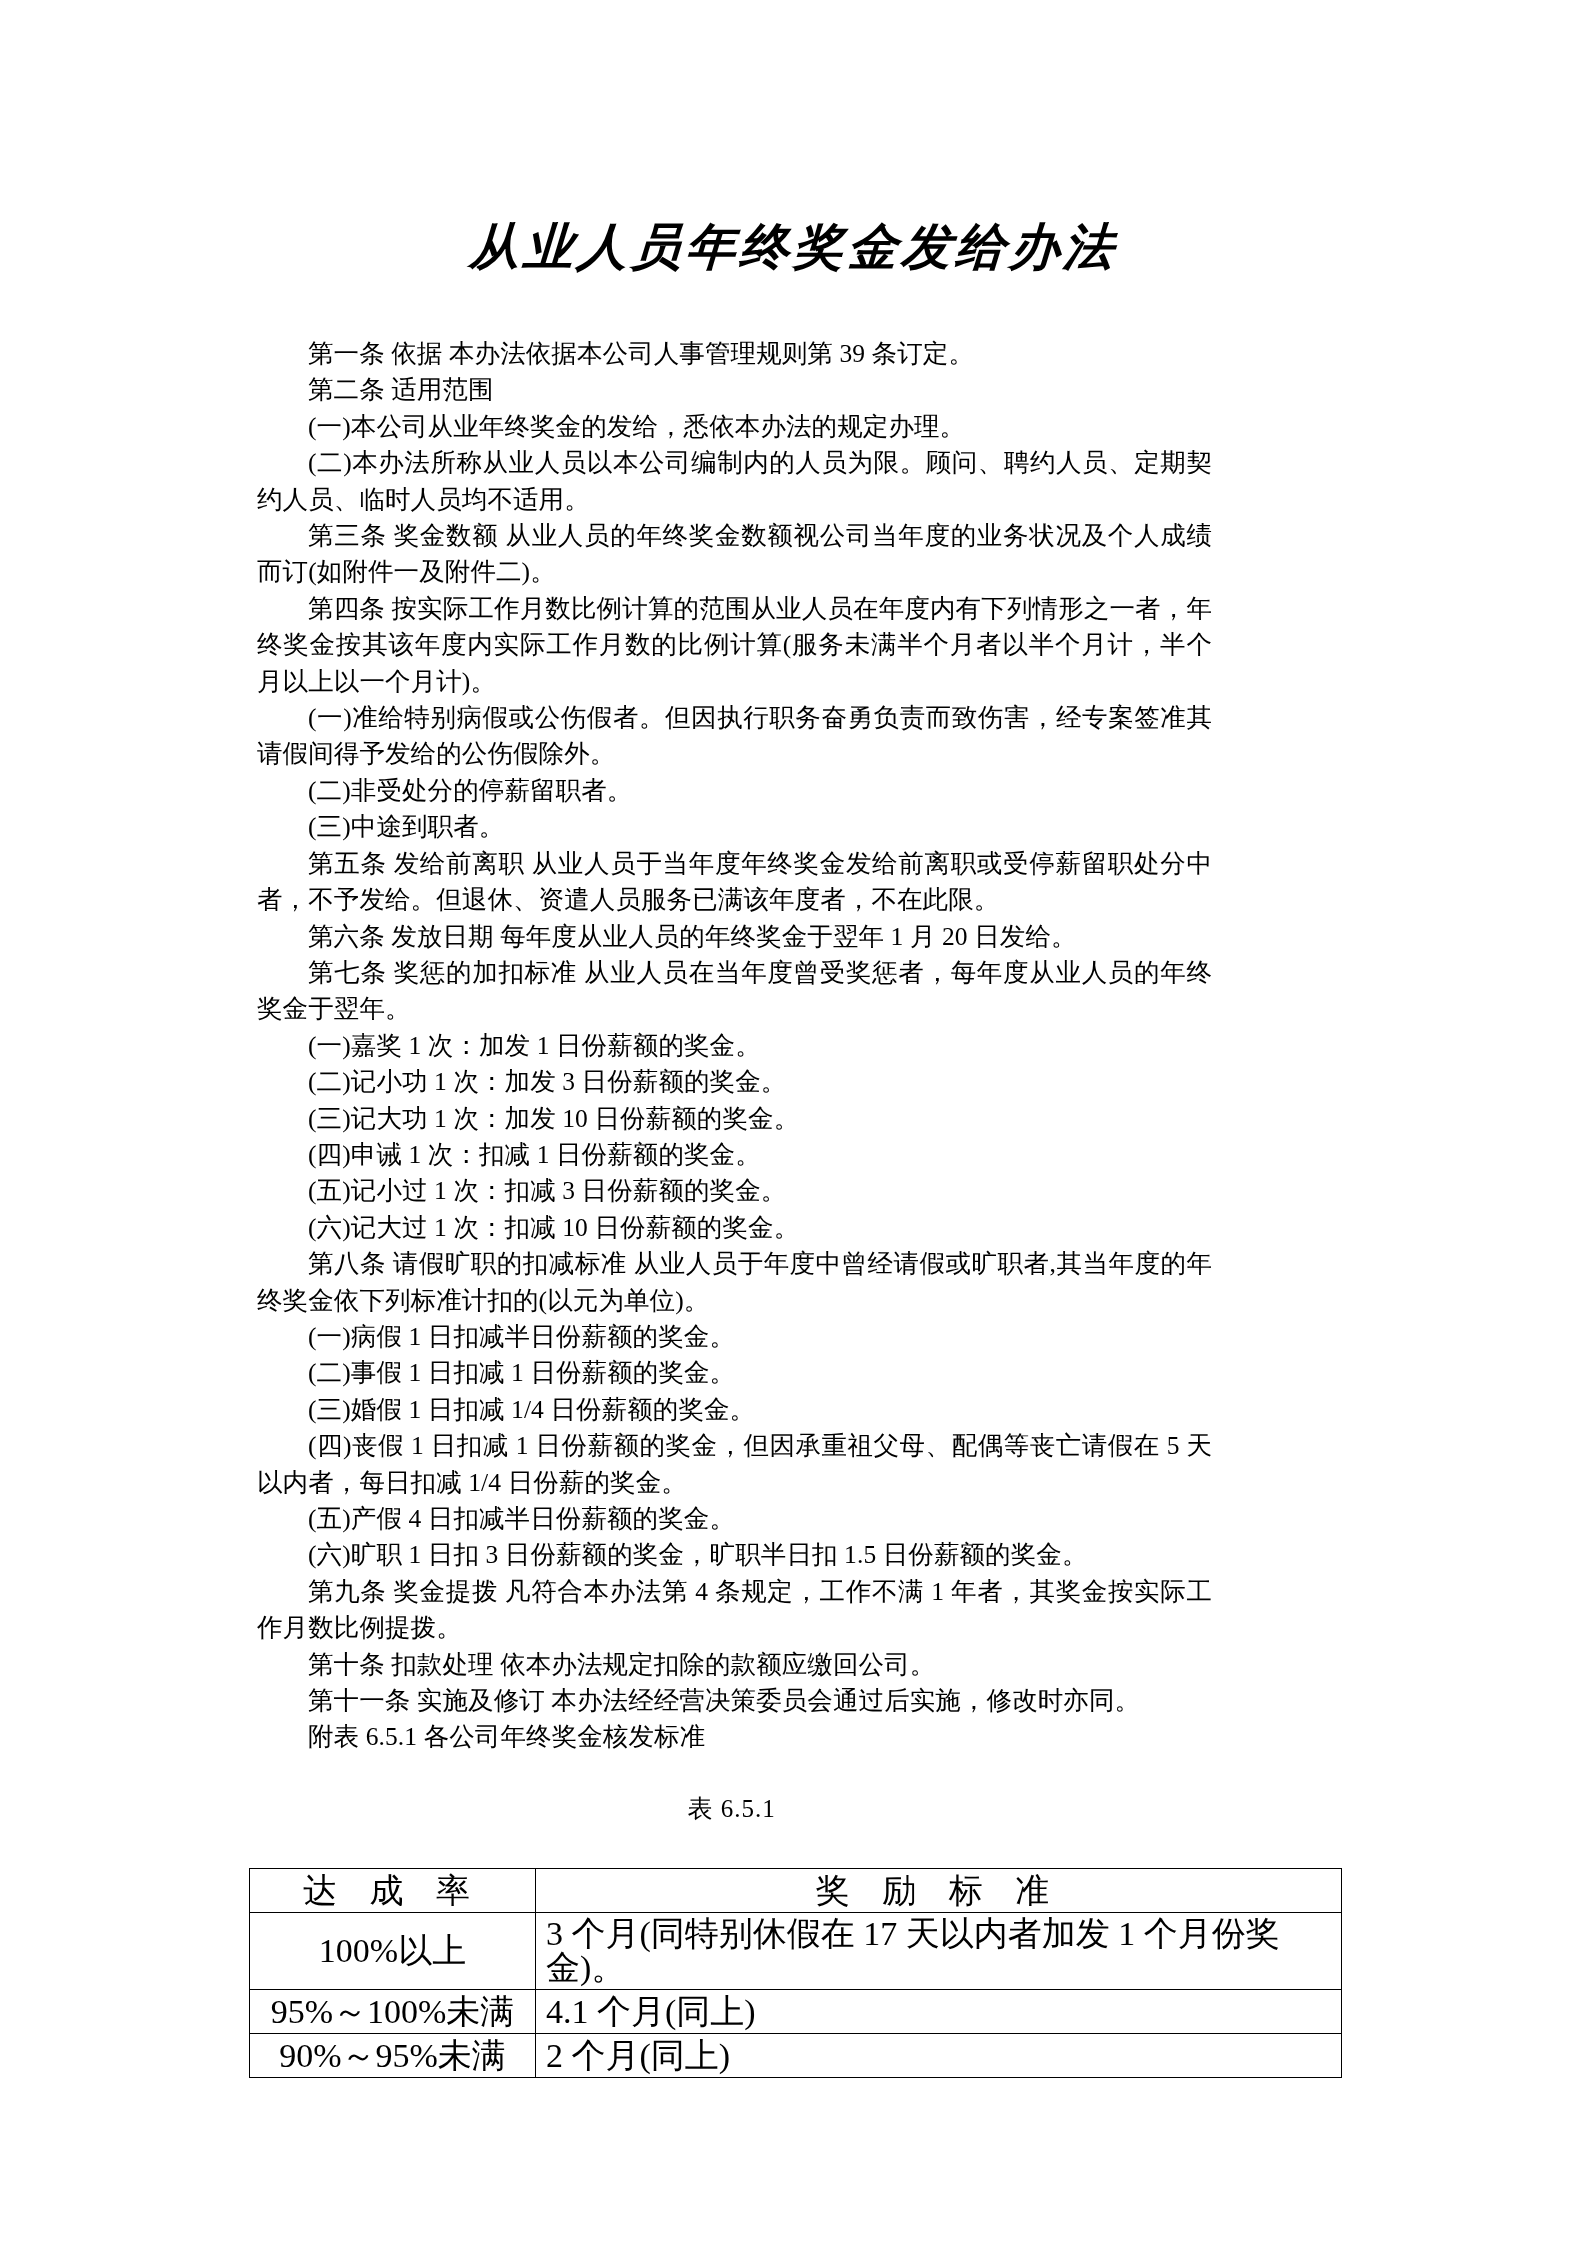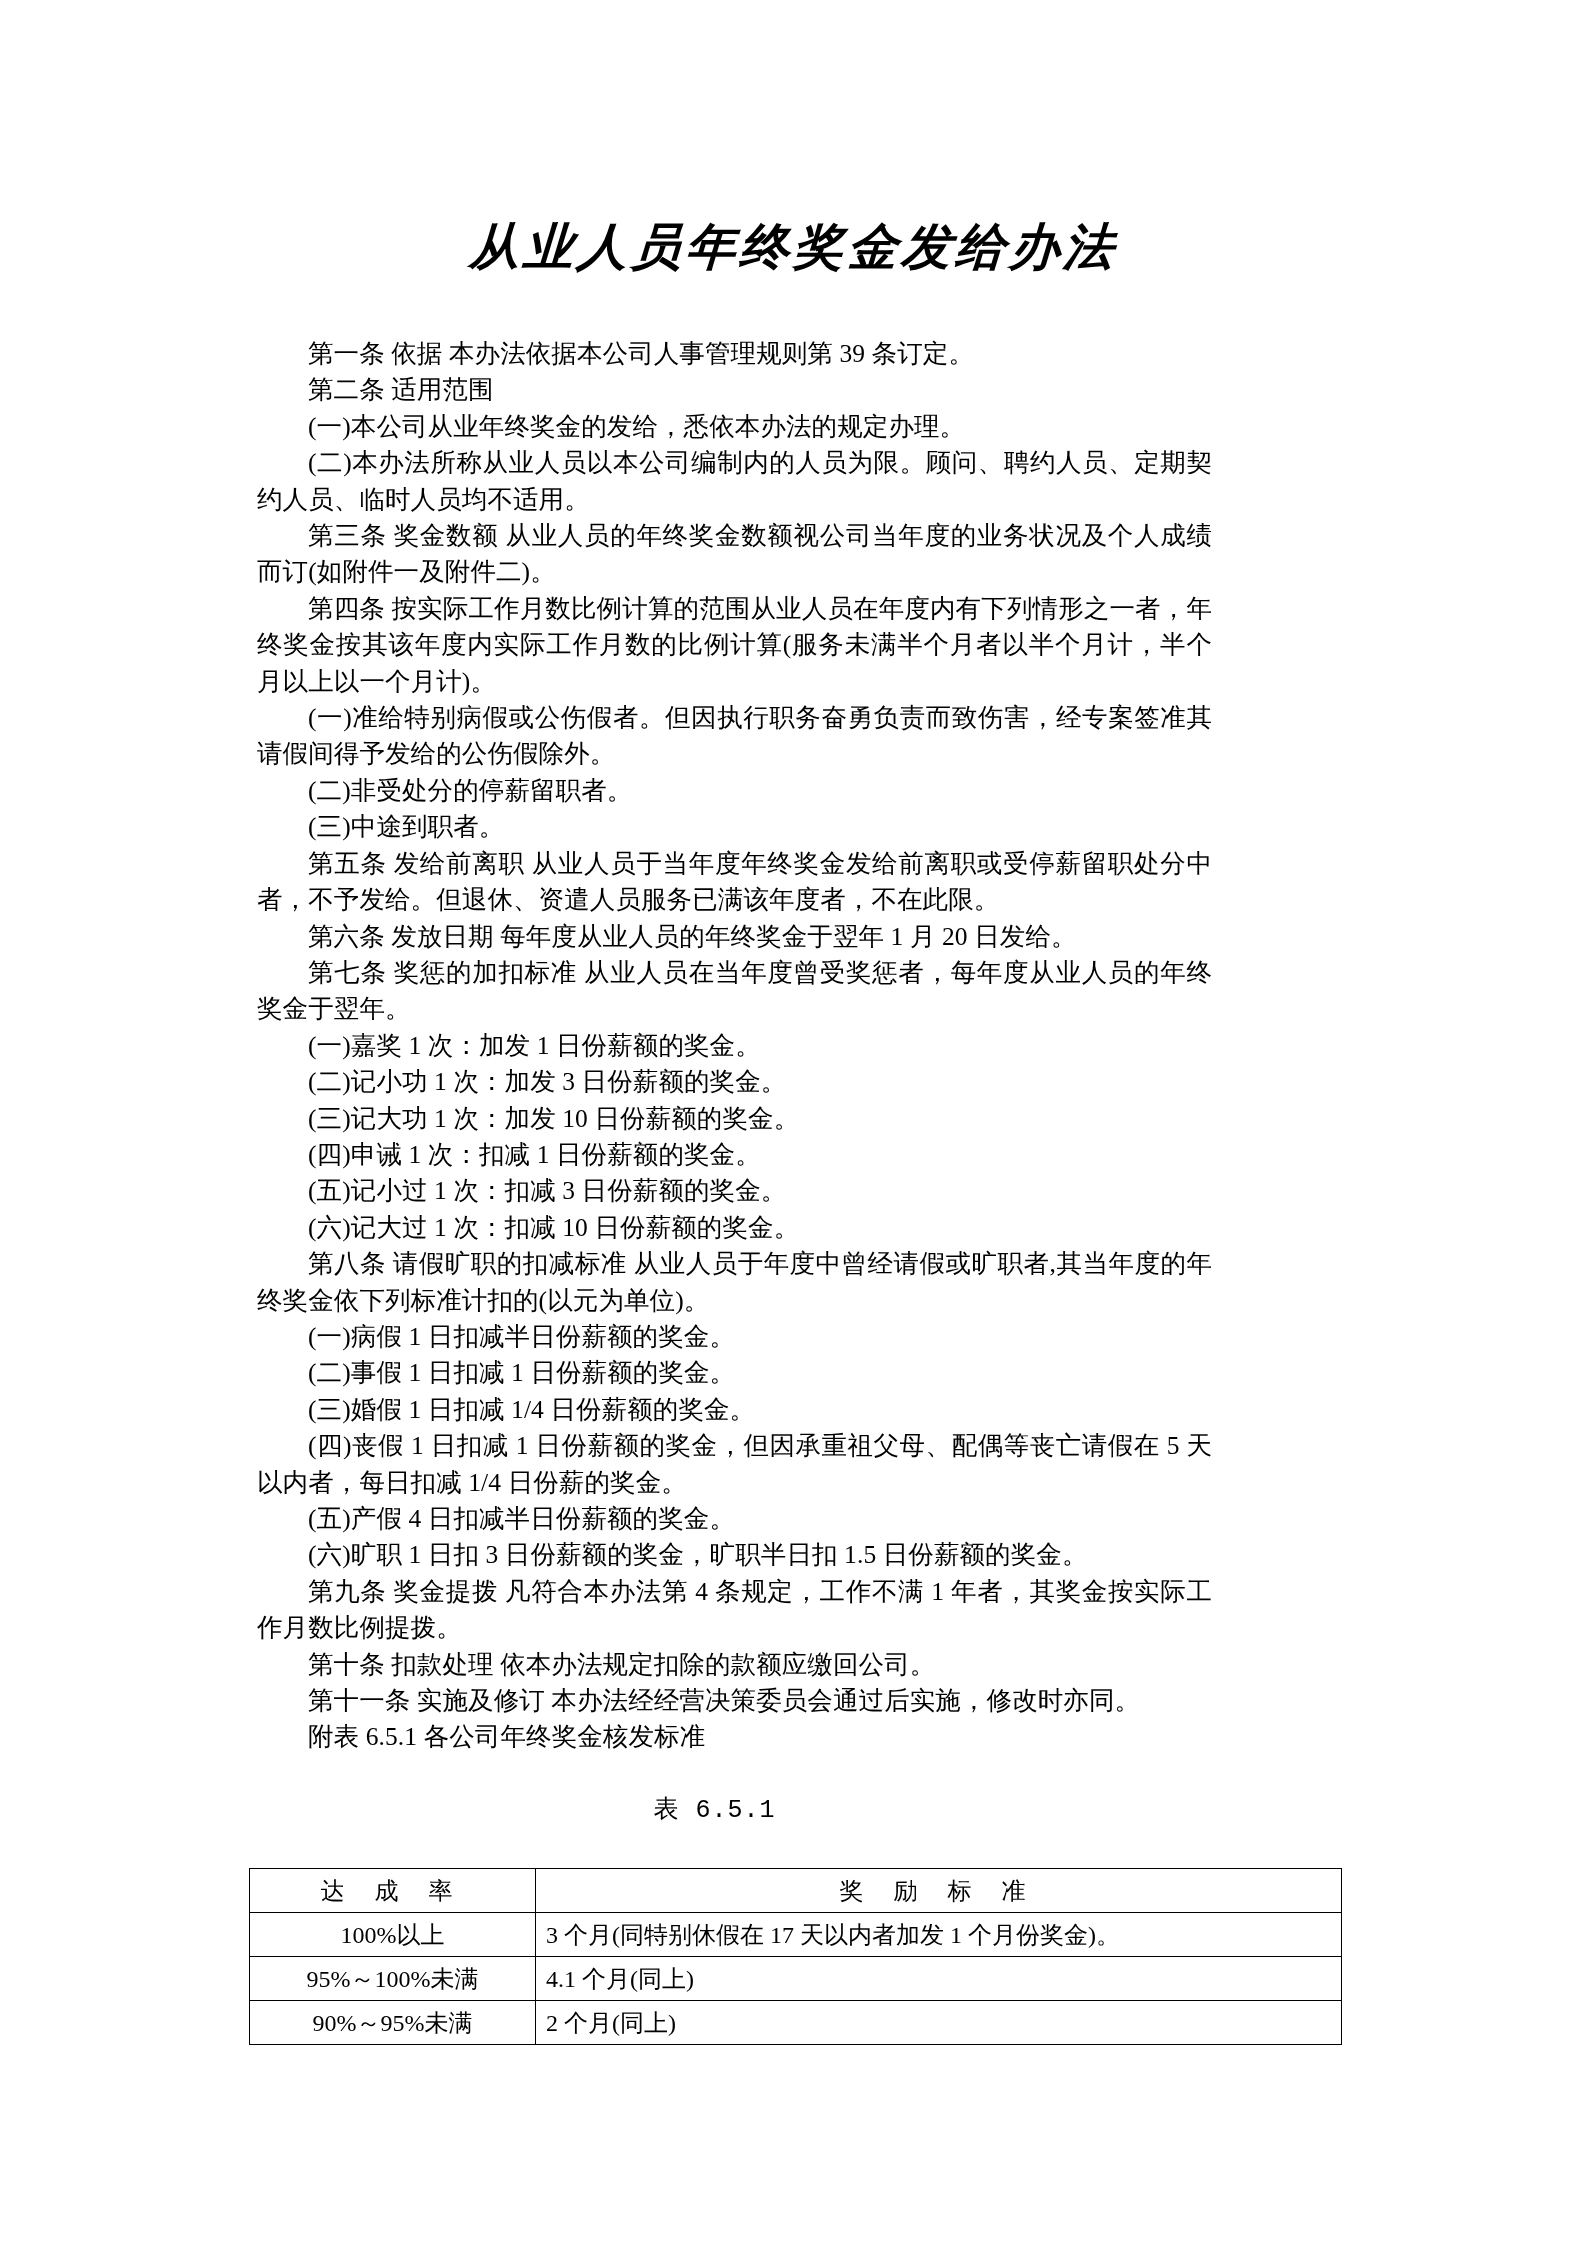--- a/index.html
+++ b/index.html
@@ -59,40 +59,40 @@
     letter-spacing: 0.1px;
     font-family: "Liberation Serif", "DejaVu Serif", serif;
   }
   .para.indent {
     text-indent: 2em;
   }
 
   
   .table-caption {
     position: absolute;
-    left: 237px;
+    left: 254px;
     top: 1792px;
     width: 955px;
     text-align: center;
-    font-family: Liberation Mono, monospace;
+    font-family: Liberation Serif, serif;
     font-size: 25px;
     font-weight: 400;
     letter-spacing: 1px;
   }
 
   
   .std-table {
     position: absolute;
     left: 249px;
     top: 1868px;
     width: 1092px;
     border-collapse: collapse;
     table-layout: fixed;
     font-family: "Liberation Serif", "DejaVu Serif", serif;
-    font-size: 24px;
+    font-size: 34px;
   }
   .std-table td {
     border: 1.6px solid #000000;
     padding: 0;
     height: 43px;
     vertical-align: middle;
   }
   .std-table td .cell-inner {
     padding: 4px 10px;
     line-height: 34px;

